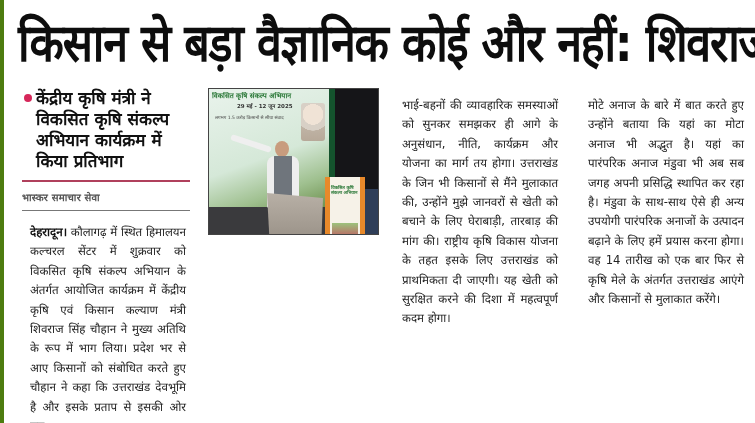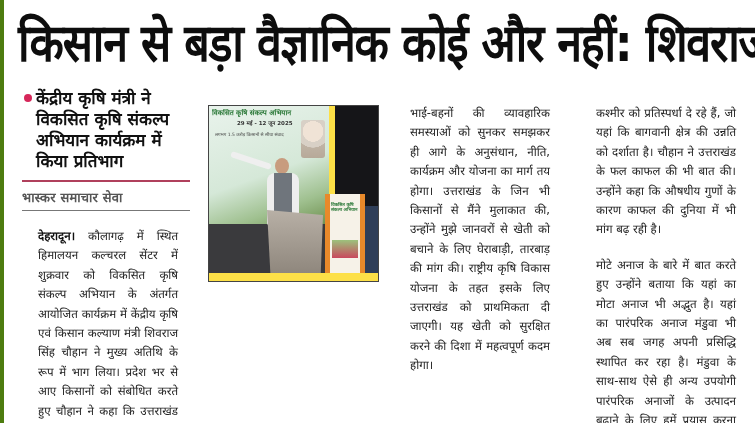--- a/index.html
+++ b/index.html
@@ -51,34 +51,34 @@
     }
     .kicker .bullet {
       position: absolute; left: 2px; top: 6px;
       width: 8px; height: 8px; border-radius: 50%;
       background: #d6275a;
     }
     .rule-red {
       height: 2px; background: #b0405c; margin: 8px 0 6px 0; width: 168px;
     }
     .byline {
-      font-size: 13px; line-height: 20px; color: #555; font-weight: bold;
+      font-size: 10px; line-height: 20px; color: #555; font-weight: bold;
       letter-spacing: 0.2px;
       text-align: left;
     }
     .rule-grey {
       height: 1px; background: #777; margin: 2px 0 12px 0; width: 168px;
     }
     .dateline { font-weight: bold; color: #111; }
-    .para { margin: 16px; }
+    .para { margin: 8px; }
 
     
     .photo {
-      position: absolute; left: 204px; top: 105px; width: 171px; height: 177px;
-      background: #fde047;
+      position: absolute; left: 204px; top: 88px; width: 171px; height: 147px;
+      background: #14532d;
       overflow: hidden;
       border: 1px solid #444;
     }
     .photo .screen {
       position: absolute; left: 0; top: 0; width: 120px; height: 118px;
       background: linear-gradient(160deg, #e9f3ec 0%, #d5e8d8 55%, #9fc08f 80%, #6d8f4e 100%);
     }
     .photo .screen-title {
       position: absolute; left: 3px; top: 3px; width: 110px;
       font-size: 7px; line-height: 9px; font-weight: bold; color: #2d7a3a;
@@ -180,17 +180,16 @@
   </div>
 
   <div class="col col-2">
   </div>
 
   <div class="col col-3">
     <p class="para">भाई-बहनों की व्यावहारिक समस्याओं को सुनकर समझकर ही आगे के अनुसंधान, नीति, कार्यक्रम और योजना का मार्ग तय होगा। उत्तराखंड के जिन भी किसानों से मैंने मुलाकात की, उन्होंने मुझे जानवरों से खेती को बचाने के लिए घेराबाड़ी, तारबाड़ की मांग की। राष्ट्रीय कृषि विकास योजना के तहत इसके लिए उत्तराखंड को प्राथमिकता दी जाएगी। यह खेती को सुरक्षित करने की दिशा में महत्वपूर्ण कदम होगा।</p>
   </div>
 
   <div class="col col-4">
-    <p class="para">कश्मीर को प्रतिस्पर्धा दे रहे हैं, जो यहां कि बागवानी क्षेत्र की उन्नति को दर्शाता है। चौहान ने उत्तराखंड के फल काफल की भी बात की। उन्होंने कहा कि औषधीय गुणों के कारण काफल की दुनिया में भी मांग बढ़ रही है।</p>
     <p class="para">मोटे अनाज के बारे में बात करते हुए उन्होंने बताया कि यहां का मोटा अनाज भी अद्भुत है। यहां का पारंपरिक अनाज मंडुवा भी अब सब जगह अपनी प्रसिद्धि स्थापित कर रहा है। मंडुवा के साथ-साथ ऐसे ही अन्य उपयोगी पारंपरिक अनाजों के उत्पादन बढ़ाने के लिए हमें प्रयास करना होगा। वह 14 तारीख को एक बार फिर से कृषि मेले के अंतर्गत उत्तराखंड आएंगे और किसानों से मुलाकात करेंगे।</p>
   </div>
 
 </div>
 
 </body></html>

